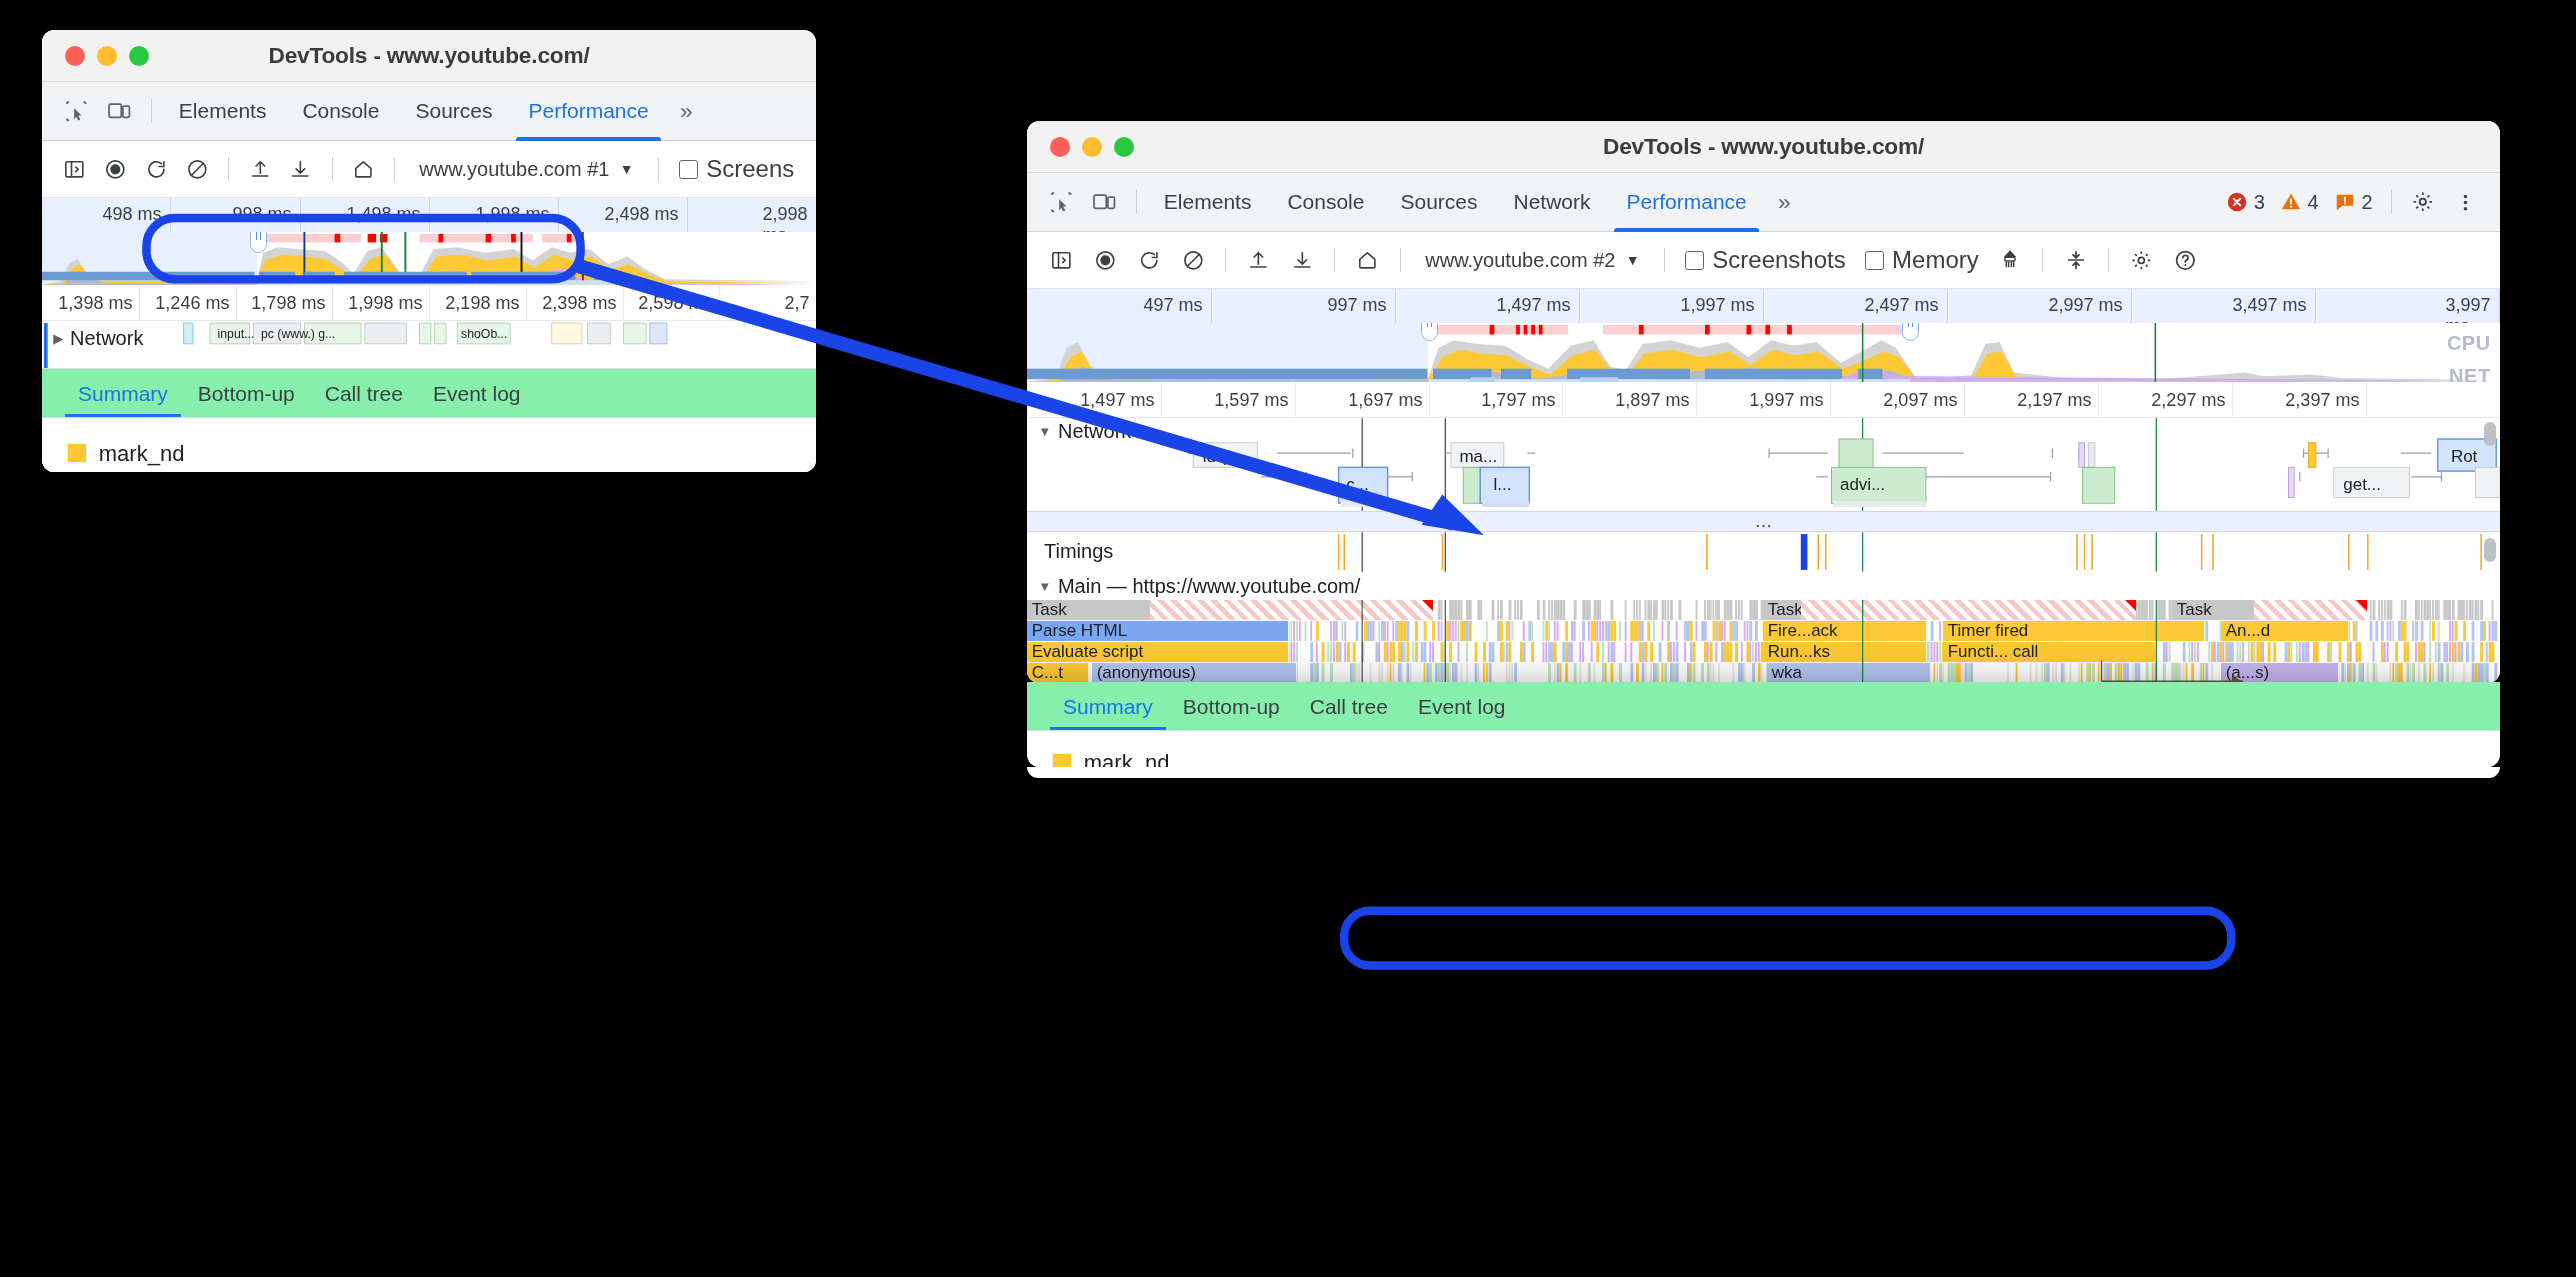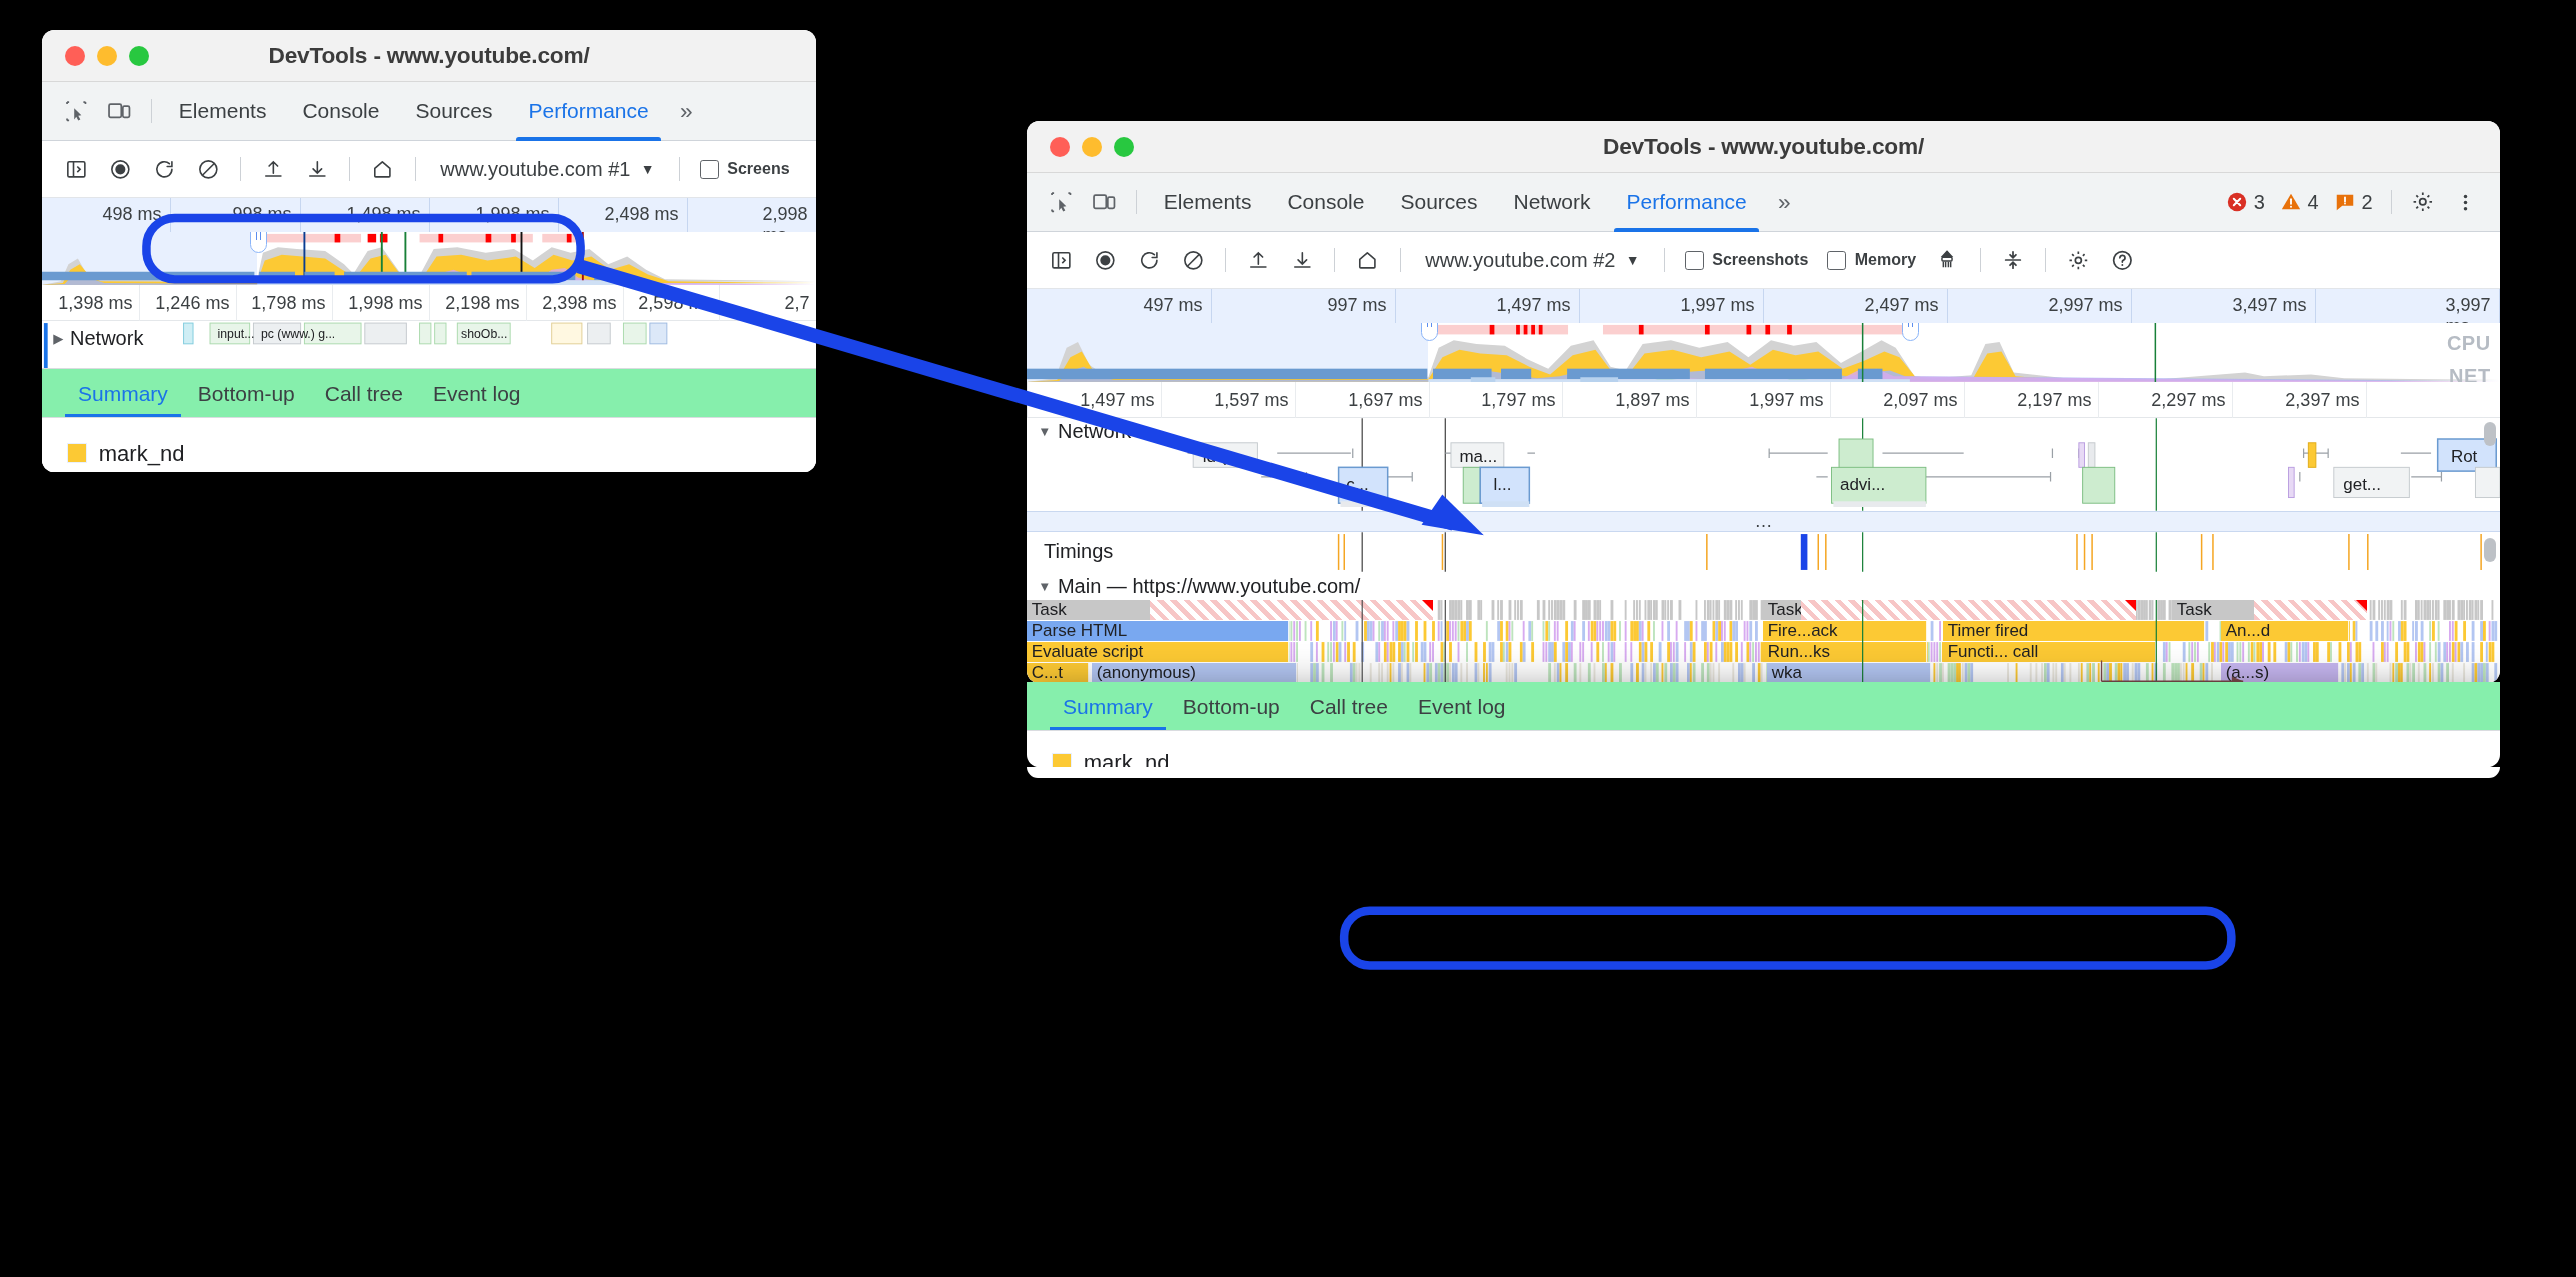--- a/index.html
+++ b/index.html
@@ -34,22 +34,22 @@
   .spacer { flex:1; }
   .counts { display:flex; align-items:center; gap:6.6px; font-size:20px; color:#3c4043; }
   .cgrp { display:flex; align-items:center; gap:5.7px; margin-right:8.5px; }
 
   
   .ptool { height:57px; background:#fff; display:flex; align-items:center; padding:0 13.2px;
            border-bottom:0.9px solid #e2e5e9; gap:1.9px; }
   .ptool .icbtn { width:42px; height:38px; color:#3c4043; }
   .selwrap { display:flex; align-items:center; gap:10.4px; padding:0 13.2px; font-size:20px;
              color:#3c4043; white-space:nowrap; }
-  .cbx { display:flex; align-items:center; gap:8.5px; font-size:16px; color:#3c4043;
-         white-space:nowrap; padding:0 8.5px;font-weight:bold; }
+  .cbx { display:flex; align-items:center; gap:8.5px; font-size:24px; color:#3c4043;
+         white-space:nowrap; padding:0 8.5px; }
   .box { width:19px; height:19px; border:1.7px solid #5f6368; border-radius:2.8px; }
 
   
   .overview { position:relative; background:#fff; }
   .ovruler { height:34px; background:#e8f0fe; position:relative; }
   .ovruler .tk { position:absolute; top:0; height:34px; border-left:0.9px solid #c6d6f0;
                  font-size:18px; color:#3c4043; padding-left:0; }
   .ovruler .tklab { position:absolute; top:5.7px; font-size:18px; color:#3c4043;
                     transform:translateX(-100%); padding-right:8.5px; }
   .ovbody { position:relative; background:#fff; overflow:hidden; }

